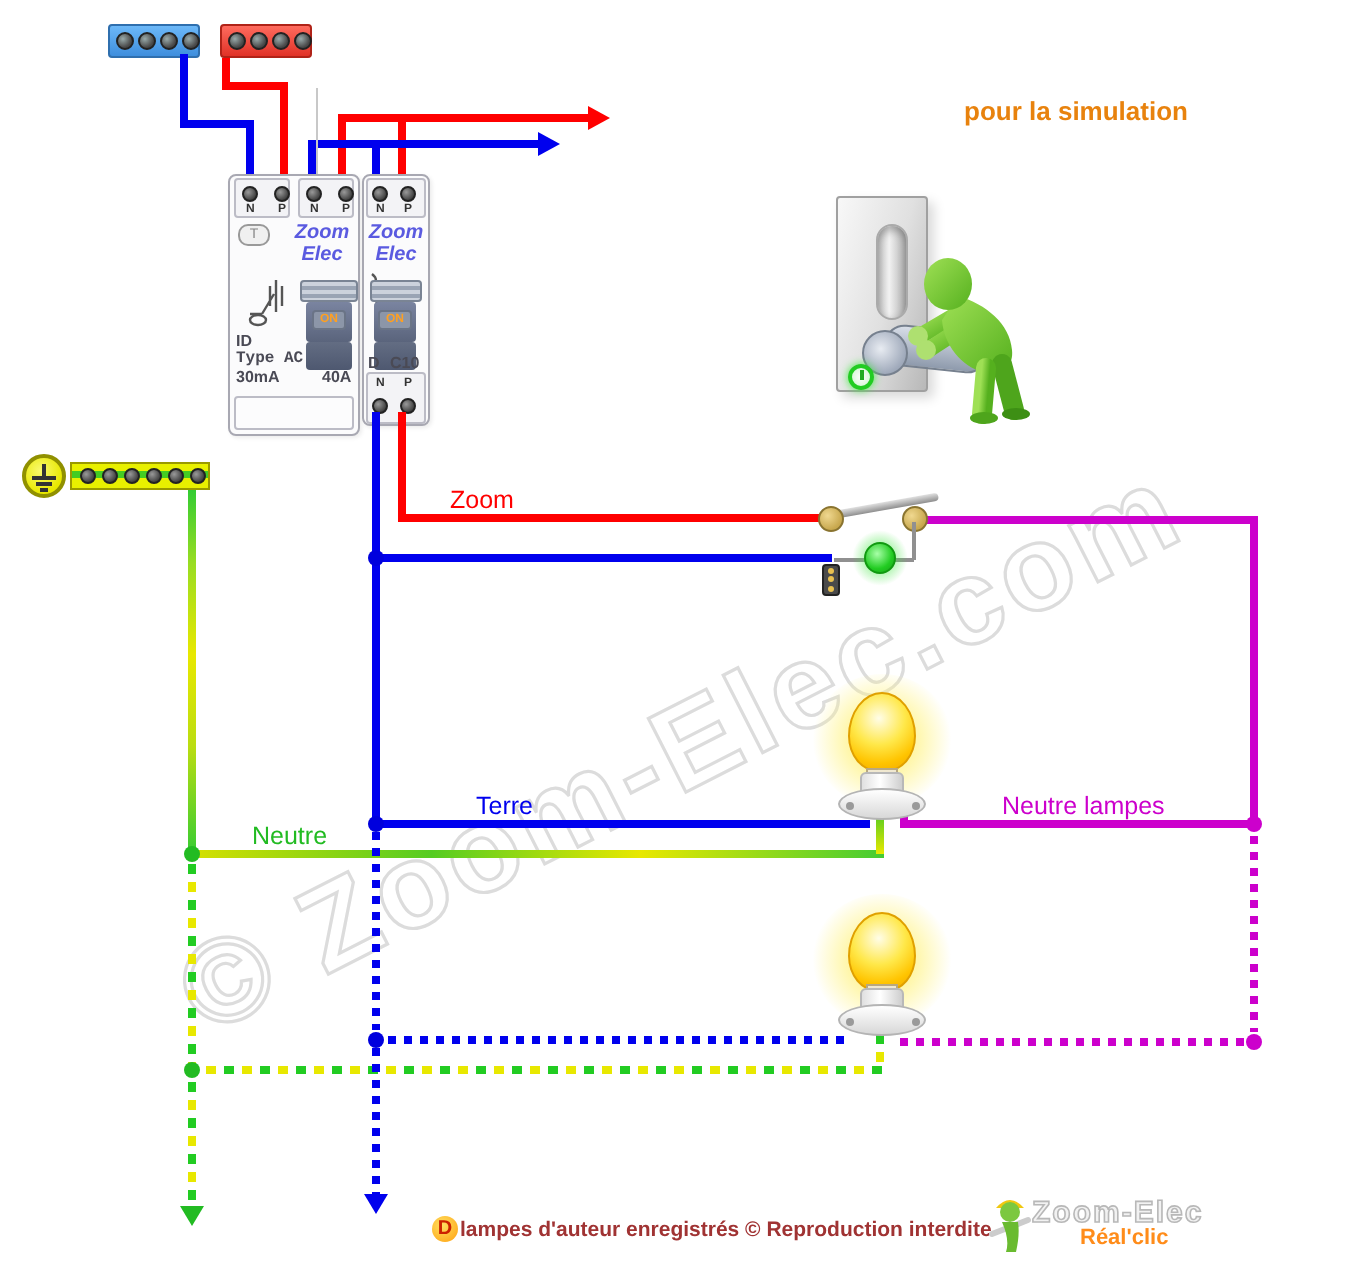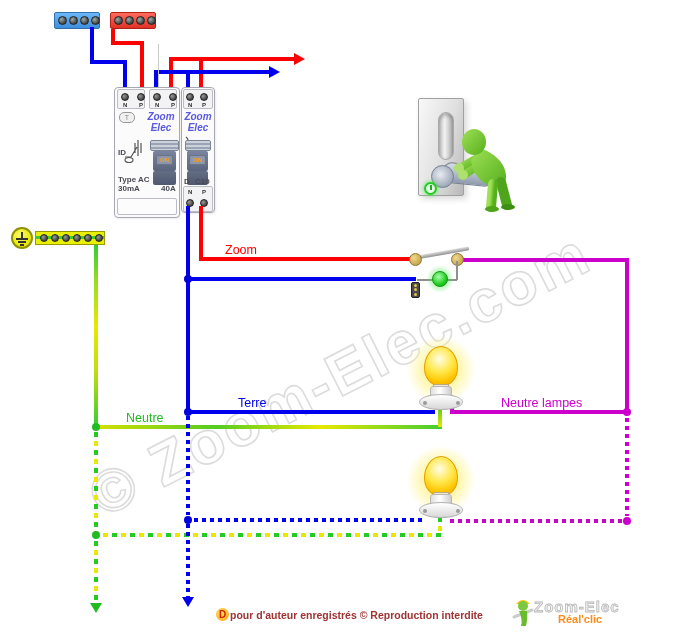--- a/index.html
+++ b/index.html
@@ -106,22 +106,22 @@
     <div>Elec</div>
   </div>
   <svg class="abs" style="left:121px;top:137px;" width="24" height="28" viewBox="0 0 24 28">
     <path d="M4,20 L10,20 M10,20 L16,10 M14,6 L14,16 M17,3 L17,19 M20,6 L20,16" stroke="#555" stroke-width="1.2" fill="none"></path>
     <ellipse cx="8" cy="23" rx="4" ry="2.5" stroke="#555" stroke-width="1.2" fill="none"></ellipse>
   </svg>
   <div class="swcap" style="left:150px;top:140px;width:29px;height:11px;"></div>
   <div class="swbody" style="left:153px;top:151px;width:23px;height:20px;"></div>
   <div class="swon" style="left:156px;top:155px;width:17px;height:10px;">ON</div>
   <div class="swlow" style="left:153px;top:171px;width:23px;height:14px;"></div>
-  <div class="modtxt" style="left:118px;top:148px;">ID</div>
-  <div class="modtxt" style="left:118px;top:175px;">Type AC</div>
+  <div class="modtxt" style="left:118px;top:166px;">ID</div>
+  <div class="modtxt" style="left:118px;top:175px;font-family:Liberation Mono, monospace;">Type AC</div>
   <div class="modtxt" style="left:118px;top:184px;">30mA</div>
   <div class="modtxt" style="left:161px;top:184px;">40A</div>
   <div class="termbox" style="left:117px;top:198px;width:60px;height:17px;background:#fcfcfd;"></div>
 
   <div class="modbox" style="left:181px;top:87px;width:34px;height:126px;"></div>
   <div class="termbox" style="left:183px;top:89px;width:30px;height:20px;">
     <span class="tscrew" style="left:2px;top:3px;"></span>
     <span class="tscrew" style="left:16px;top:3px;"></span>
     <span class="tlabel" style="left:4px;top:12px;">N</span>
     <span class="tlabel" style="left:18px;top:12px;">P</span>
@@ -227,20 +227,21 @@
     <span class="fscrew" style="left:3px;top:6px;"></span>
     <span class="fscrew" style="left:36px;top:6px;"></span>
   </div>
 
   <div class="lbl" style="left:225px;top:243px;color:#ff0000;">Zoom</div>
   <div class="lbl" style="left:238px;top:396px;color:#0000ee;">Terre</div>
   <div class="lbl" style="left:126px;top:411px;color:#22bb22;">Neutre</div>
   <div class="lbl" style="left:501px;top:396px;color:#cc00cc;">Neutre lampes</div>
 
   <div class="abs" style="left:448px;top:48px;width:180px;text-align:center;font-size:13px;font-weight:bold;color:#e8820d;line-height:16px;">
+    <div>pour la simulation</div>
   </div>
 
   <div class="abs" style="left:414px;top:92px;width:110px;height:120px;">
     <div class="abs" style="left:4px;top:6px;width:46px;height:98px;border-radius:2px;border:1px solid #a0a0a0;box-sizing:border-box;
                 background:linear-gradient(105deg,#f8f8f8 0%,#e0e0e0 55%,#b8b8b8 100%);box-shadow:3px 3px 6px rgba(0,0,0,.15);"></div>
     <div class="abs" style="left:24px;top:20px;width:16px;height:48px;border-radius:8px;border:1px solid #aaa;box-sizing:border-box;
                 background:linear-gradient(90deg,#c4c4c4,#f2f2f2 40%,#aeaeae);box-shadow:inset 0 2px 4px rgba(0,0,0,.3);"></div>
     <div class="abs" style="left:28px;top:72px;width:52px;height:21px;border-radius:10px;border:1px solid #76808e;box-sizing:border-box;
                 background:linear-gradient(180deg,#d8dee8,#8e9aac);transform:rotate(6deg);"></div>
     <div class="abs" style="left:17px;top:73px;width:23px;height:23px;border-radius:50%;border:1px solid #76808e;box-sizing:border-box;
@@ -265,24 +266,24 @@
       <line x1="40" y1="56" x2="38" y2="79" stroke="url(#gg)" stroke-width="10" stroke-linecap="round"></line>
       <ellipse cx="39" cy="81" rx="7" ry="3" fill="#4ea51c"></ellipse>
       <ellipse cx="55" cy="79" rx="7" ry="3" fill="#3d8f14"></ellipse>
       <ellipse cx="21" cy="14" rx="12" ry="13" fill="url(#gg)"></ellipse>
     </svg>
   </div>
 
   <div class="abs" style="left:216px;top:608px;font-size:10.5px;font-weight:bold;color:#a03333;display:flex;align-items:center;">
     <span style="display:inline-block;width:13px;height:13px;border-radius:50%;background:radial-gradient(circle at 40% 35%,#ffe060,#ffa010);
                  color:#cc2200;text-align:center;line-height:13px;font-size:10px;margin-right:1px;">D</span>
-    <span>pour d'auteur enregistrés © Reproduction interdite</span>
-  </div>
-
-  <div class="abs" style="left:512px;top:594px;width:120px;height:36px;">
+    <span>lampes d'auteur enregistrés © Reproduction interdite</span>
+  </div>
+
+  <div class="abs" style="left:494px;top:594px;width:120px;height:36px;">
     <svg class="abs" style="left:0;top:2px;" width="22" height="32" viewBox="0 0 22 32">
       <line x1="2" y1="21" x2="20" y2="14" stroke="#cccccc" stroke-width="3" stroke-linecap="round"></line>
       <path d="M4,8 Q11,0 18,8 Z" fill="#f0c810"></path>
       <circle cx="11" cy="10" r="5" fill="#7cc840"></circle>
       <path d="M7,15 Q11,24 9,30 L14,30 Q16,21 15,15 Z" fill="#6abb30"></path>
     </svg>
     <div class="abs" style="left:22px;top:4px;font-size:15px;font-weight:bold;letter-spacing:1px;color:#f2f2f2;-webkit-text-stroke:0.8px #b8b8b8;">Zoom-Elec</div>
     <div class="abs" style="left:46px;top:19px;font-size:11px;font-weight:bold;color:#ff8c1a;text-shadow:0 0 2px #fff;">Réal'clic</div>
   </div>
 

